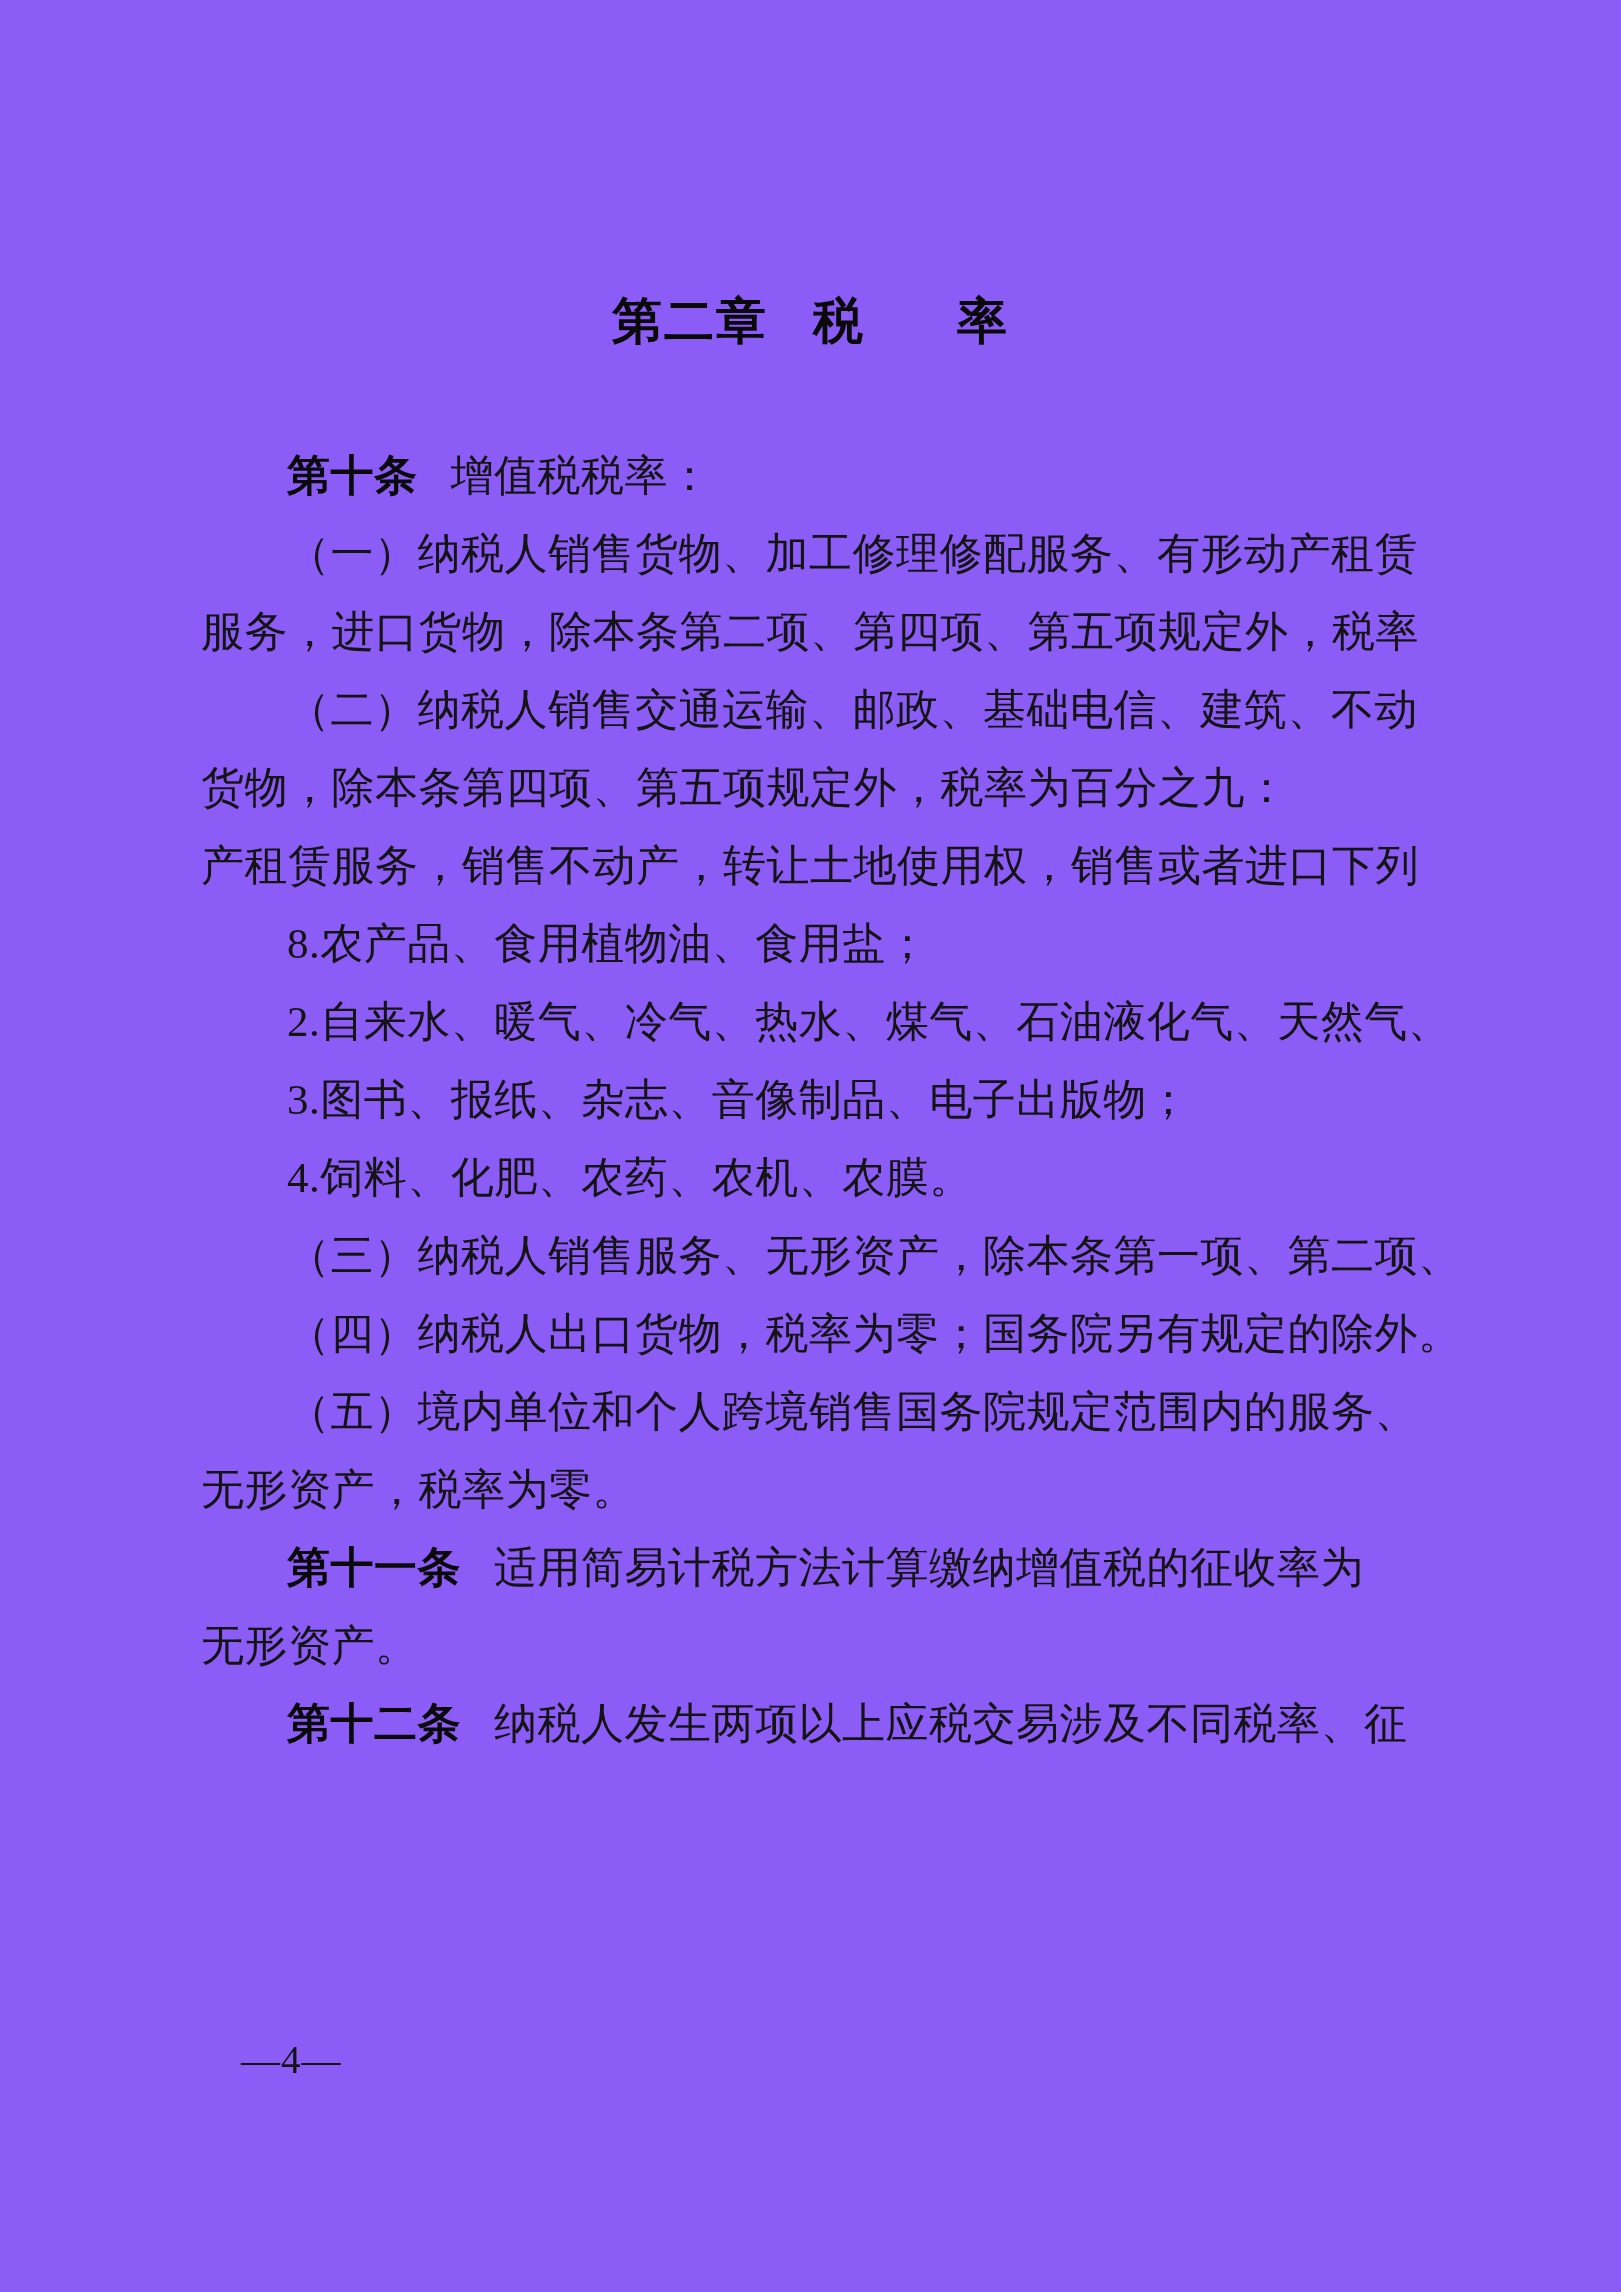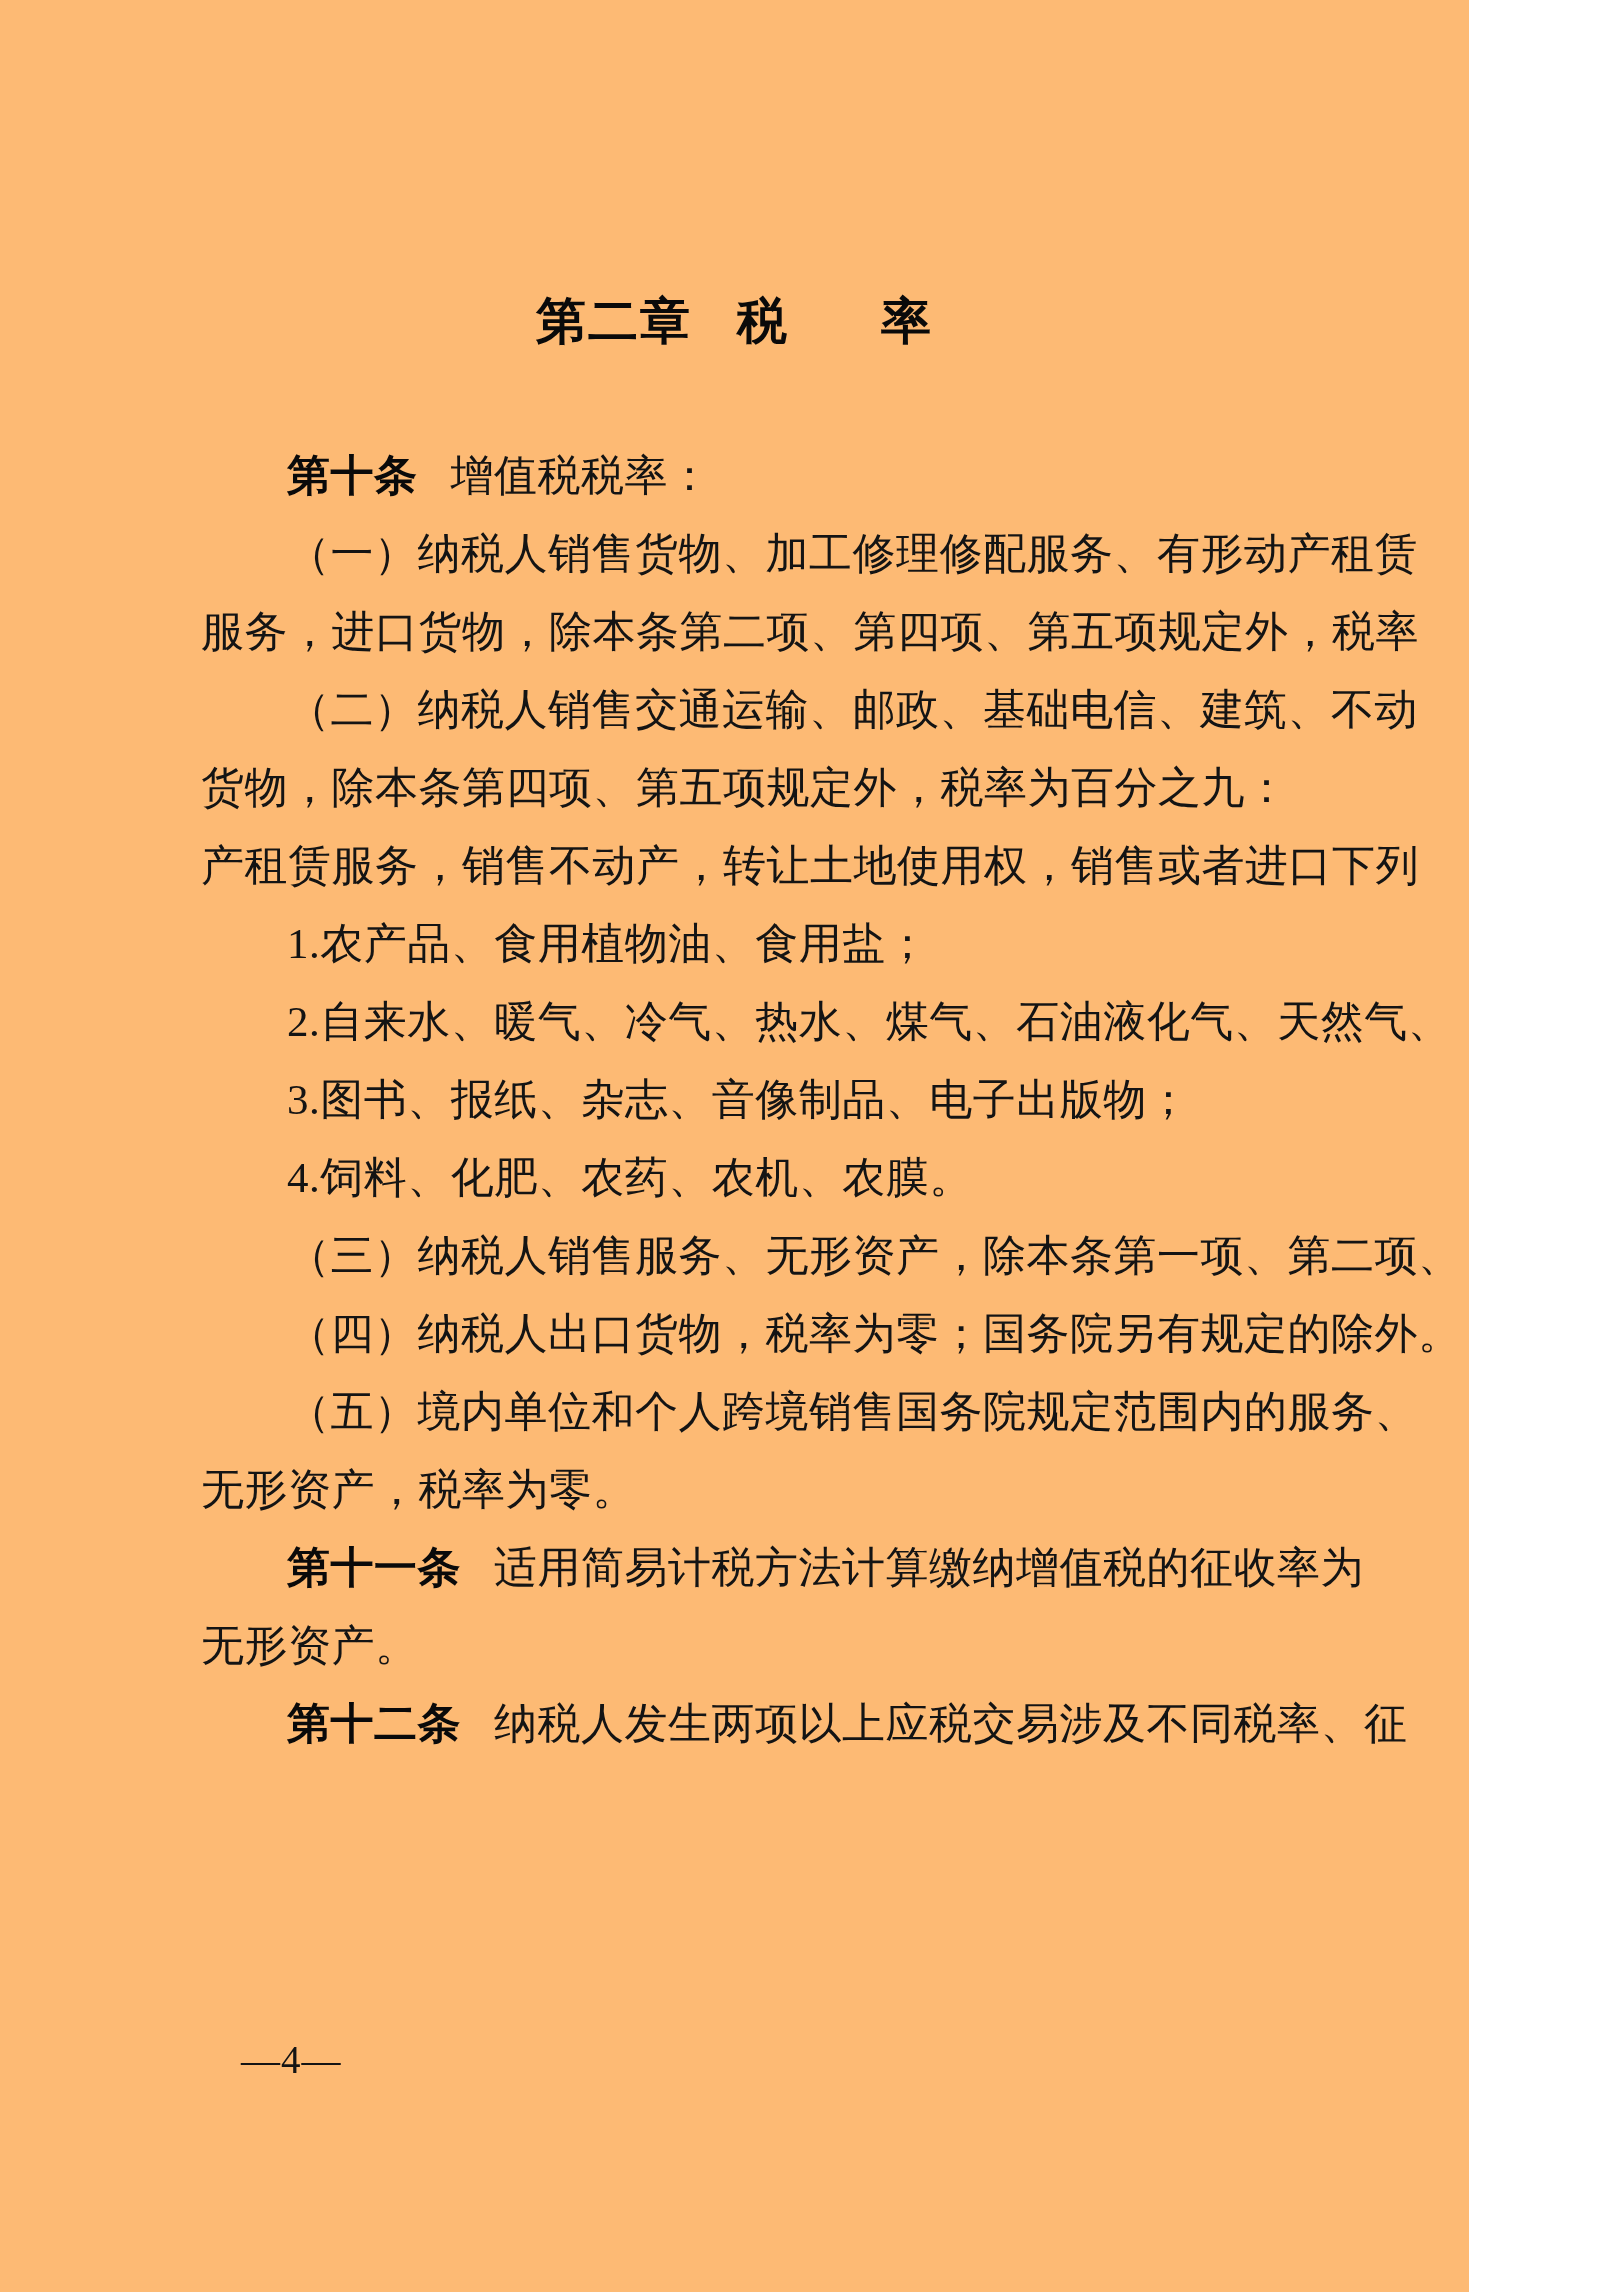--- a/index.html
+++ b/index.html
@@ -2,23 +2,23 @@
 <html><head>
 <meta charset="utf-8">
 <style>
   html, body {
     margin: 0;
     padding: 0;
     background: #ffffff;
   }
   .page {
     position: relative;
-    width: 1469px;
+    width: 1621px;
     height: 2293px;
-    background: #fdba74;
+    background: #8b5cf6;
     color: #141414;
     font-family: "Liberation Serif", "DejaVu Serif", serif;
     overflow: hidden;
   }
   .chapter {
     position: absolute;
     top: 288px;
     left: 0;
     width: 100%;
     margin: 0;
@@ -67,21 +67,21 @@
 
   <h1 class="chapter"><span>第二章</span><span class="ch-part2">税</span><span class="ch-part3">率</span></h1>
 
   <div class="doc-body">
     <div class="line indent"><span class="lead">第十条</span><span>增值税税率：</span></div>
     <div class="line indent"><span>（一）纳税人销售货物、加工修理修配服务、有形动产租赁</span></div>
     <div class="line"><span>服务，进口货物，除本条第二项、第四项、第五项规定外，税率</span></div>
     <div class="line indent"><span>（二）纳税人销售交通运输、邮政、基础电信、建筑、不动</span></div>
     <div class="line"><span>货物，除本条第四项、第五项规定外，税率为百分之九：</span></div>
     <div class="line"><span>产租赁服务，销售不动产，转让土地使用权，销售或者进口下列</span></div>
-    <div class="line indent"><span>1.农产品、食用植物油、食用盐；</span></div>
+    <div class="line indent"><span>8.农产品、食用植物油、食用盐；</span></div>
     <div class="line indent"><span>2.自来水、暖气、冷气、热水、煤气、石油液化气、天然气、</span></div>
     <div class="line indent"><span>3.图书、报纸、杂志、音像制品、电子出版物；</span></div>
     <div class="line indent"><span>4.饲料、化肥、农药、农机、农膜。</span></div>
     <div class="line indent"><span>（三）纳税人销售服务、无形资产，除本条第一项、第二项、</span></div>
     <div class="line indent"><span>（四）纳税人出口货物，税率为零；国务院另有规定的除外。</span></div>
     <div class="line indent"><span>（五）境内单位和个人跨境销售国务院规定范围内的服务、</span></div>
     <div class="line"><span>无形资产，税率为零。</span></div>
     <div class="line indent"><span class="lead">第十一条</span><span>适用简易计税方法计算缴纳增值税的征收率为</span></div>
     <div class="line"><span>无形资产。</span></div>
     <div class="line indent"><span class="lead">第十二条</span><span>纳税人发生两项以上应税交易涉及不同税率、征</span></div>

